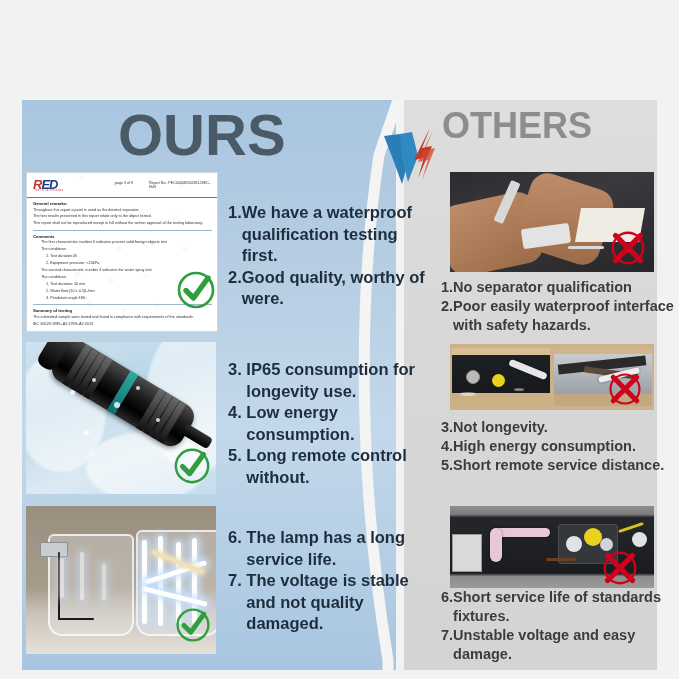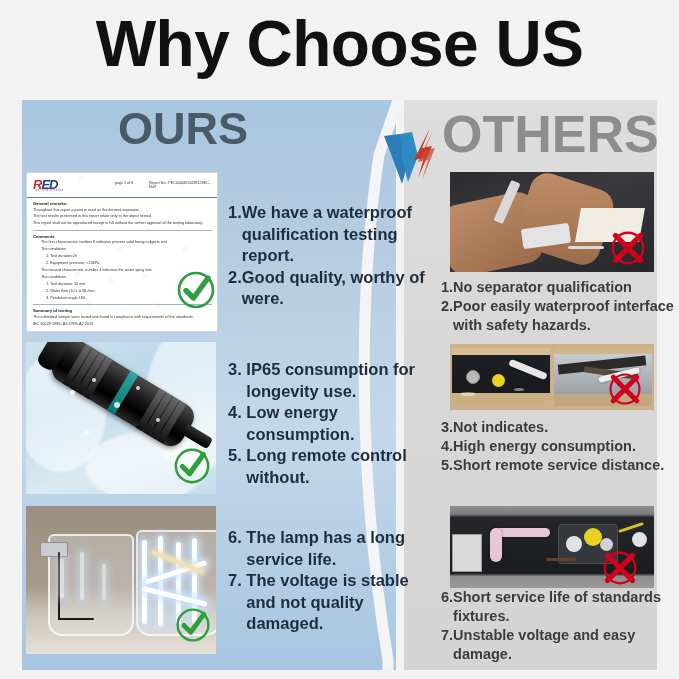--- a/index.html
+++ b/index.html
@@ -36,24 +36,24 @@
     pointer-events:none;
   }
   .divider svg{display:block;}
 
   
   .col-title{
     position:absolute;font-weight:bold;line-height:1;
     white-space:nowrap;
   }
   .title-ours{
-    left:118px;top:106px;font-size:45px;color:#4a5a66;
+    left:118px;top:106px;font-size:58px;color:#4a5a66;
   }
   .title-others{
-    left:442px;top:108px;font-size:52px;color:#8d8d8d;
+    left:442px;top:108px;font-size:36px;color:#8d8d8d;
   }
 
   
   .vs-badge{position:absolute;left:378px;top:122px;width:68px;height:66px;}
 
   
   .photo{position:absolute;overflow:hidden;background:#ffffff;}
 
   
   .ph-report{left:26px;top:172px;width:190px;height:158px;
@@ -139,21 +139,20 @@
   .l3{top:527px;}
   .r1{top:278px;}
   .r2{top:418px;}
   .r3{top:588px;}
 </style>
 </head>
 <body>
 
 <div class="page">
 
-  <div class="headline">Why Choose US</div>
 
   <div class="panel panel-left">
 
     <div class="photo ph-report" style="left:4px;top:72px;">
       <div class="rep-watermark">
         <span style="left:18px;top:6px;">R</span>
           <span style="left:52px;top:2px;">R</span>
         <span style="left:86px;top:8px;">R</span>
           <span style="left:120px;top:3px;">R</span>
         <span style="left:152px;top:9px;">R</span>
@@ -346,21 +345,21 @@
       <path d="M6 14 L22 12 L30 40 L24 62 L16 40 Z" fill="#2a7db5"></path>
       <path d="M22 12 L34 10 L40 34 L30 60 L24 36 Z" fill="#2f8ac2"></path>
       <path d="M52 6 L44 26 L54 24 L40 56 L46 36 L36 38 Z" fill="#c0392b"></path>
       <path d="M55 8 L47 28 L57 26 L44 58 L50 38 L40 40 Z" fill="#d1462f" opacity="0.75"></path>
     </svg>
   </div>
 
   <div class="list list-left l1">
     <p class="li">
       <span class="num">1.</span>
-      <span class="txt">We have a waterproof qualification testing report.</span>
+      <span class="txt">We have a waterproof qualification testing first.</span>
     </p>
     <p class="li">
       <span class="num">2.</span>
       <span class="txt">Good quality, worthy of were.</span>
     </p>
   </div>
 
   <div class="list list-left l2">
     <p class="li">
       <span class="num">3. </span>
@@ -394,21 +393,21 @@
     </p>
     <p class="li">
       <span class="num">2.</span>
       <span class="txt">Poor easily waterproof interface with safety hazards.</span>
     </p>
   </div>
 
   <div class="list list-right r2">
     <p class="li">
       <span class="num">3.</span>
-      <span class="txt">Not indicates.</span>
+      <span class="txt">Not longevity.</span>
     </p>
     <p class="li">
       <span class="num">4.</span>
       <span class="txt">High energy consumption.</span>
     </p>
     <p class="li">
       <span class="num">5.</span>
       <span class="txt">Short remote service distance.</span>
     </p>
   </div>

